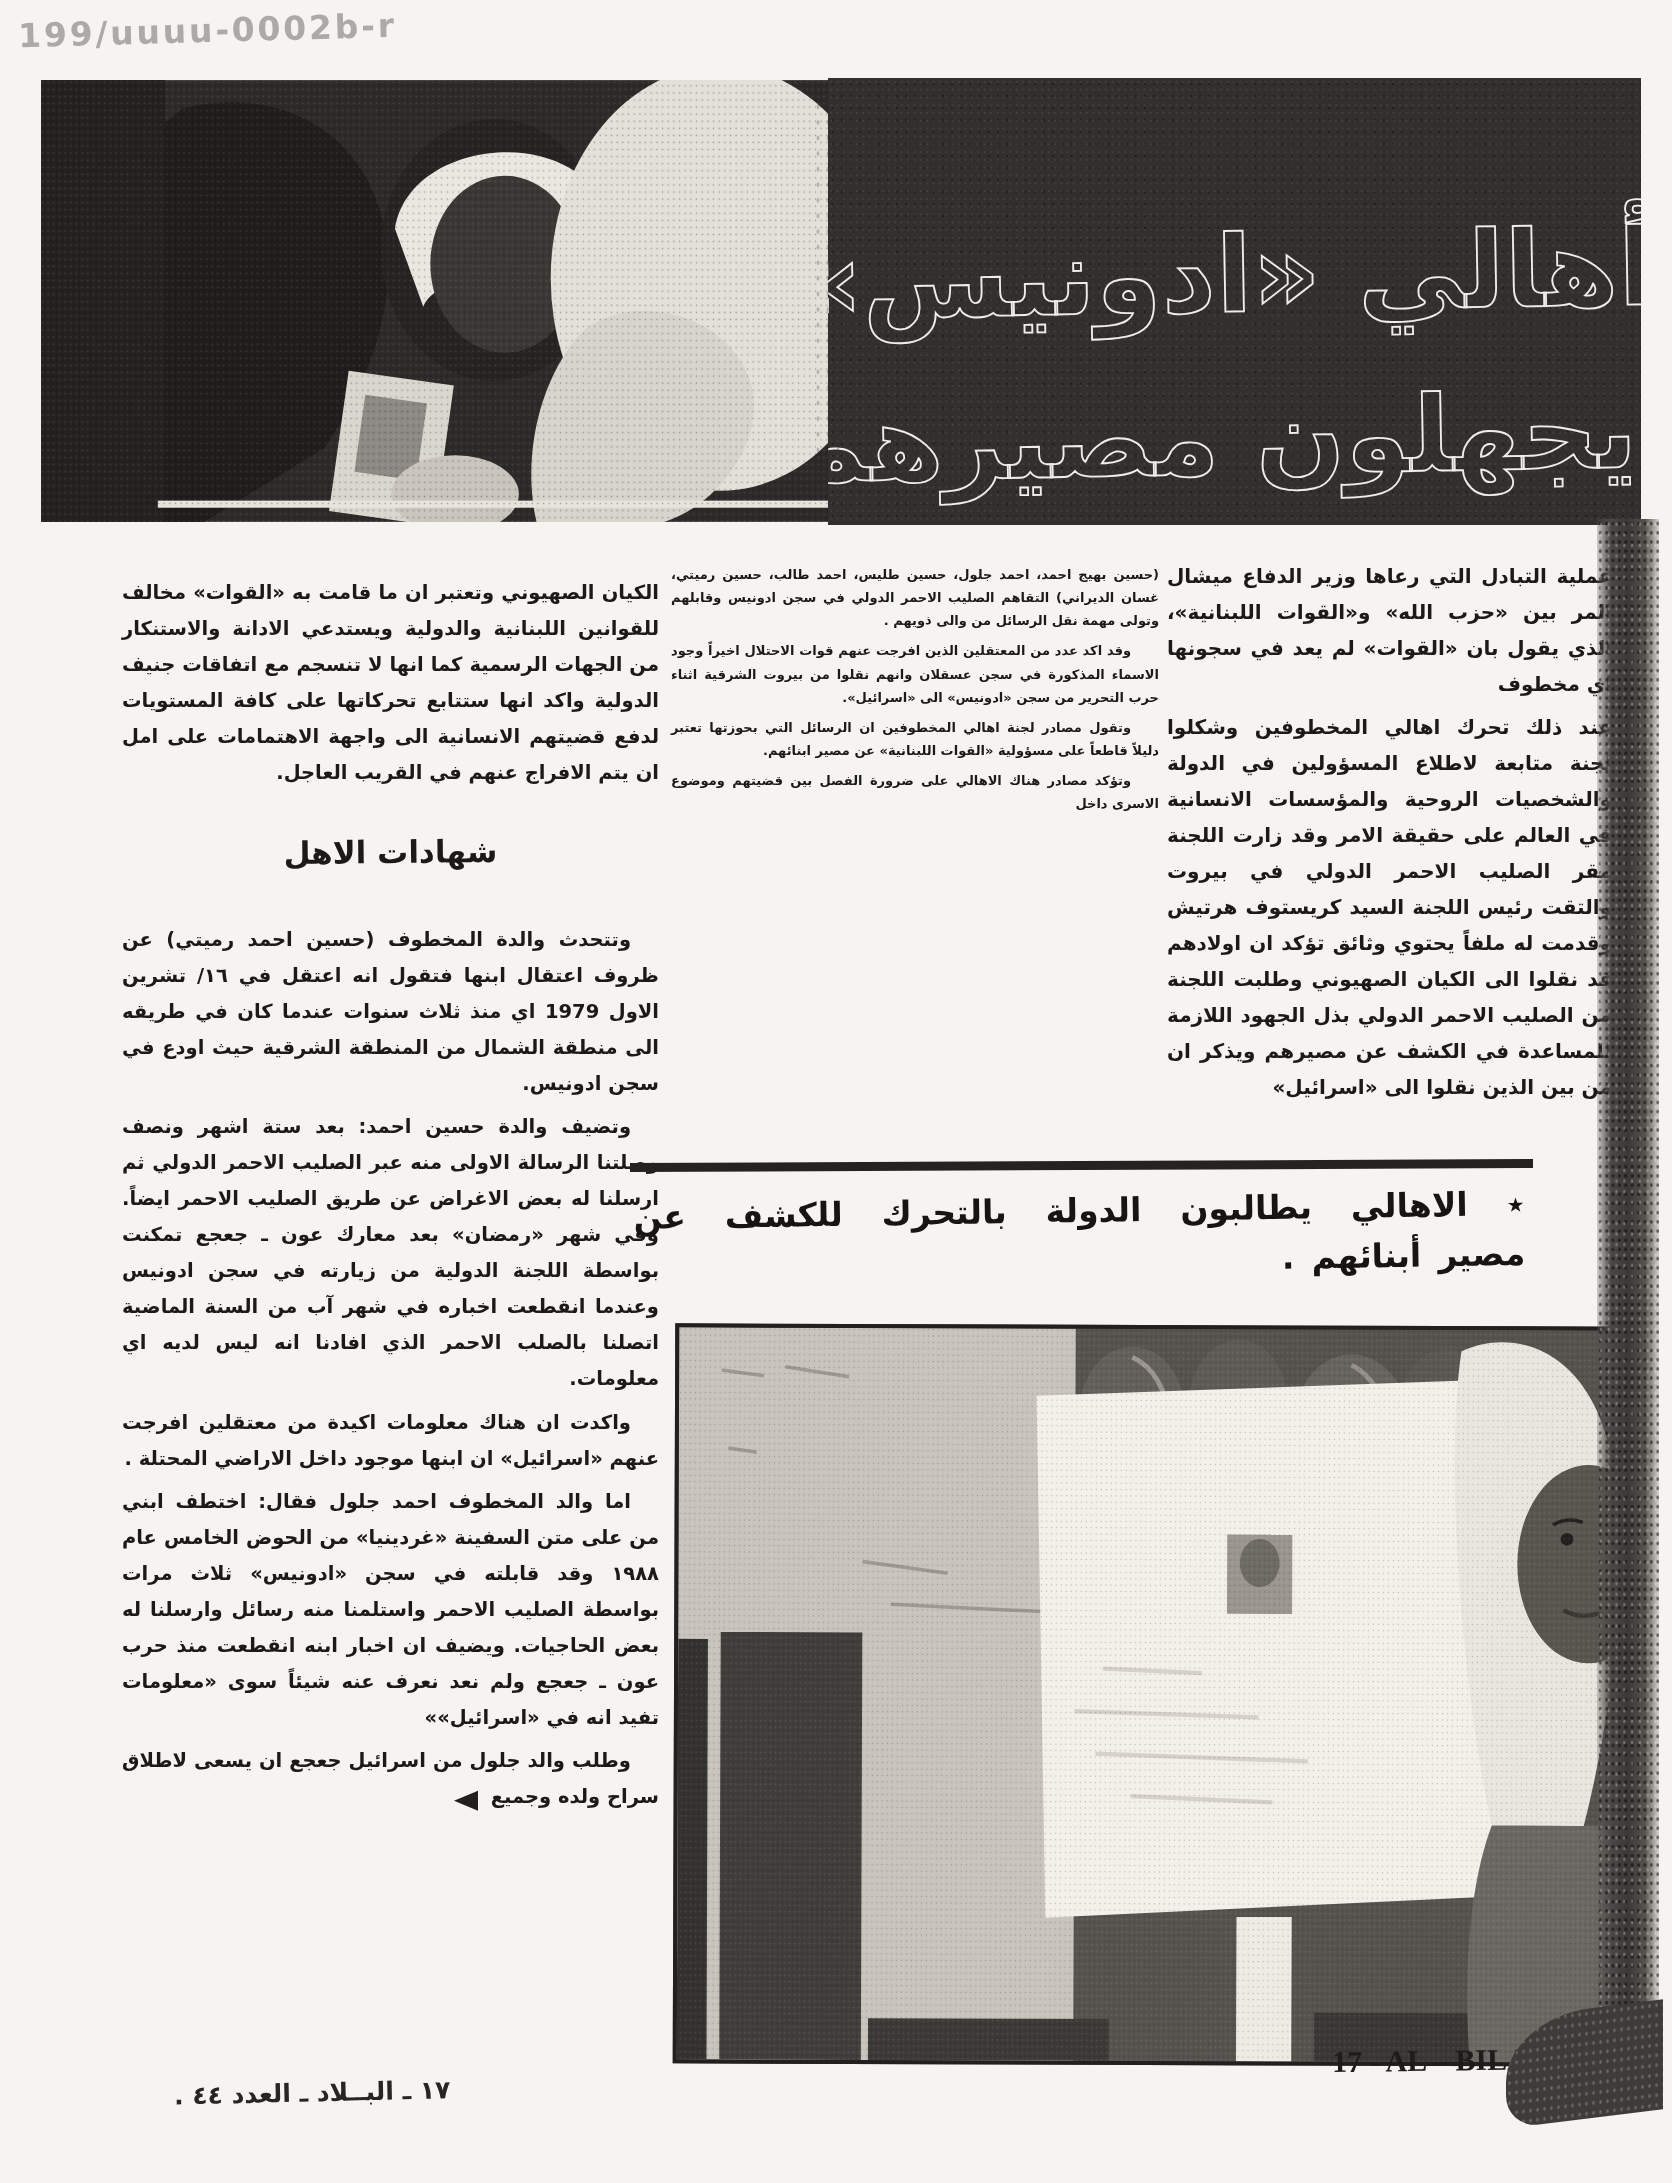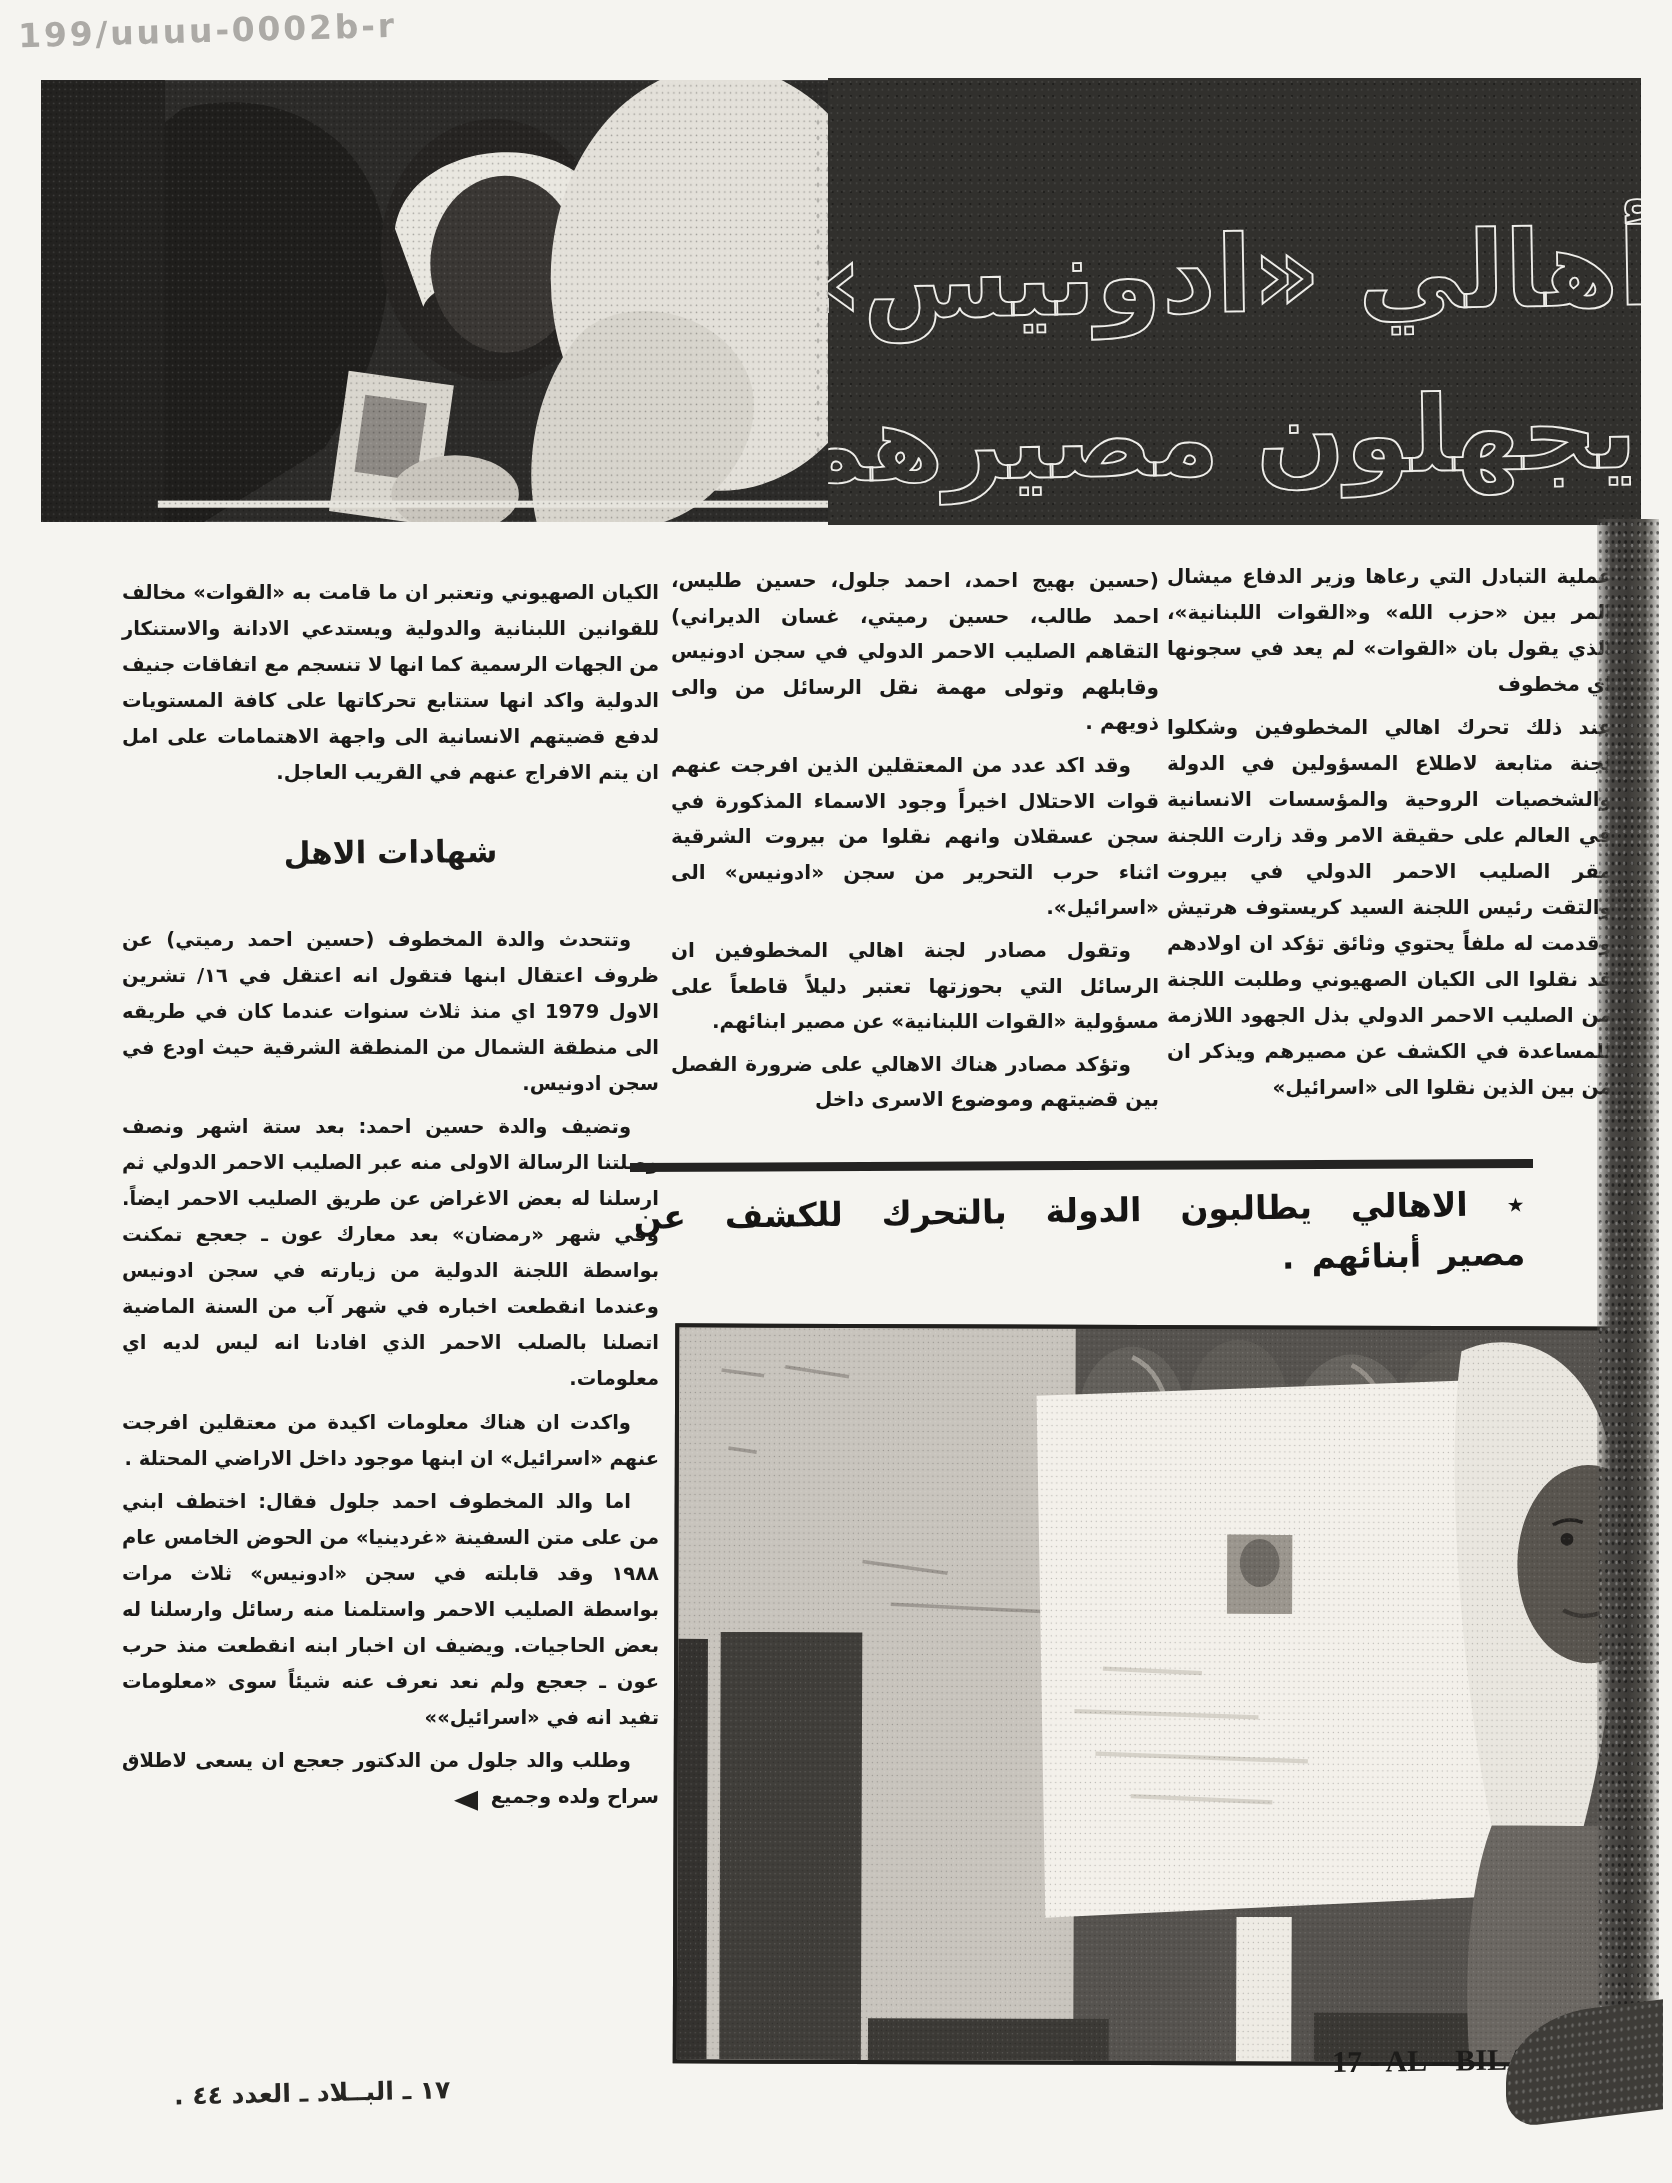--- a/index.html
+++ b/index.html
@@ -34,21 +34,21 @@
     background-size:10px 15.6px; opacity:.5;
   }
   
   .col{
     position:absolute; direction:rtl; text-align:justify;
     font-weight:bold; color:#1b1a18;
   }
   .col p{margin:0 0 7px 0; text-indent:28px;}
   .col p.flush{text-indent:0;}
   .col-1{left:1167px; top:558px; width:445px; font-size:20px; line-height:1.8;}
-  .col-2{left:671px;  top:563px; width:488px; font-size:20px; line-height:1.78;}
+  .col-2{left:671px;  top:563px; width:488px; font-size:13px; line-height:1.78;}
   .col-3{left:122px;  top:575px; width:537px; font-size:19.5px; line-height:1.85;}
   .section-heading{
     text-align:center; font-size:31px; font-weight:bold; color:#1b1a18;
     margin:33px 0 40px 0; transform:rotate(-.6deg);
   }
   .cont-arrow{
     display:inline-block; width:0; height:0; margin-right:12.7px;
     border-top:10px solid transparent; border-bottom:10px solid transparent;
     border-right:24px solid #21201e; vertical-align:middle;
     transform:translateY(2.8px);
@@ -163,21 +163,21 @@
     <p>وتؤكد مصادر هناك الاهالي على ضرورة الفصل بين قضيتهم وموضوع الاسرى داخل</p>
   </div>
 
   <div class="col col-3">
     <p class="flush">الكيان الصهيوني وتعتبر ان ما قامت به «القوات» مخالف للقوانين اللبنانية والدولية ويستدعي الادانة والاستنكار من الجهات الرسمية كما انها لا تنسجم مع اتفاقات جنيف الدولية واكد انها ستتابع تحركاتها على كافة المستويات لدفع قضيتهم الانسانية الى واجهة الاهتمامات على امل ان يتم الافراج عنهم في القريب العاجل.</p>
     <div class="section-heading">شهادات الاهل</div>
     <p>وتتحدث والدة المخطوف (حسين احمد رميتي) عن ظروف اعتقال ابنها فتقول انه اعتقل في ١٦/ تشرين الاول 1979 اي منذ ثلاث سنوات عندما كان في طريقه الى منطقة الشمال من المنطقة الشرقية حيث اودع في سجن ادونيس.</p>
     <p>وتضيف والدة حسين احمد: بعد ستة اشهر ونصف وصلتنا الرسالة الاولى منه عبر الصليب الاحمر الدولي ثم ارسلنا له بعض الاغراض عن طريق الصليب الاحمر ايضاً. وفي شهر «رمضان» بعد معارك عون ـ جعجع تمكنت بواسطة اللجنة الدولية من زيارته في سجن ادونيس وعندما انقطعت اخباره في شهر آب من السنة الماضية اتصلنا بالصلب الاحمر الذي افادنا انه ليس لديه اي معلومات.</p>
     <p>واكدت ان هناك معلومات اكيدة من معتقلين افرجت عنهم «اسرائيل» ان ابنها موجود داخل الاراضي المحتلة .</p>
     <p>اما والد المخطوف احمد جلول فقال: اختطف ابني من على متن السفينة «غردينيا» من الحوض الخامس عام ١٩٨٨ وقد قابلته في سجن «ادونيس» ثلاث مرات بواسطة الصليب الاحمر واستلمنا منه رسائل وارسلنا له بعض الحاجيات. ويضيف ان اخبار ابنه انقطعت منذ حرب عون ـ جعجع ولم نعد نعرف عنه شيئاً سوى «معلومات تفيد انه في «اسرائيل»»</p>
-    <p><span>وطلب والد جلول من الدكتور جعجع ان يسعى لاطلاق سراح ولده وجميع</span><span class="cont-arrow"></span></p>
+    <p><span>وطلب والد جلول من اسرائيل جعجع ان يسعى لاطلاق سراح ولده وجميع</span><span class="cont-arrow"></span></p>
   </div>
 
   <div class="divider"></div>
   <div class="subheadline">
     <div class="l1">٭ الاهالي يطالبون الدولة بالتحرك للكشف عن</div>
     <div class="l2">مصير أبنائهم .</div>
   </div>
 
   <div class="bottom-photo">
     <svg width="943" height="732" viewBox="0 0 1332 1034">

